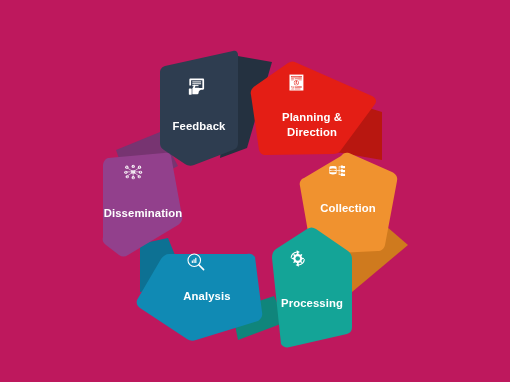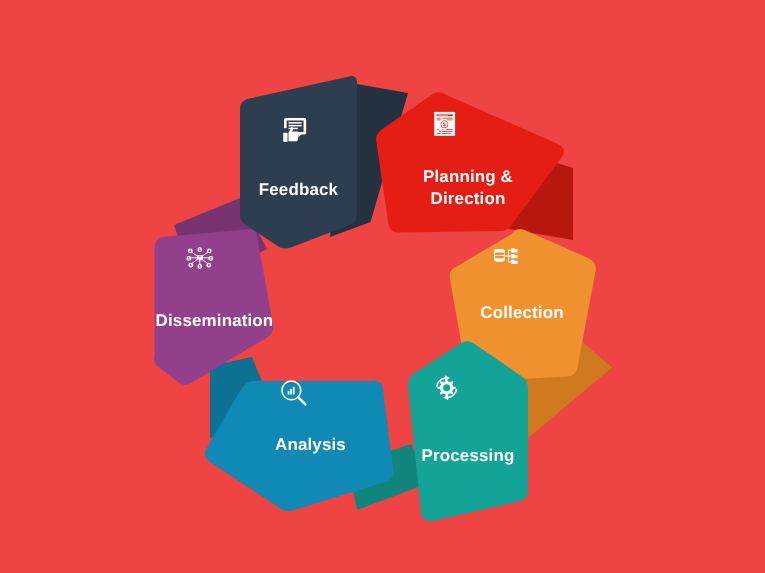--- a/index.html
+++ b/index.html
@@ -34,21 +34,21 @@
     fill: #ffffff;
     text-anchor: middle;
     letter-spacing: 0.1px;
   }
   .seg-label.two-line { font-size: 11.3px; }
   .icon-g { fill: #ffffff; }
 </style>
 </head>
 <body>
 
-<div id="diagram-root" style="background: #ef4444;">
+<div id="diagram-root" style="background: #be185d;">
   <svg id="cycle-svg" viewBox="0 0 510 382" xmlns="http://www.w3.org/2000/svg">
 
     <g>
 
       <path d="M 232,55 L 272,62 L 247,148 L 220,158 Z" fill="#243140"></path>
 
       <path d="M 327,95 L 382,112 L 382,160 L 336,152 Z" fill="#b81710"></path>
 
       <path d="M 379,220 L 408,245 L 352,292 L 334,258 Z" fill="#cf7a1e"></path>
 

